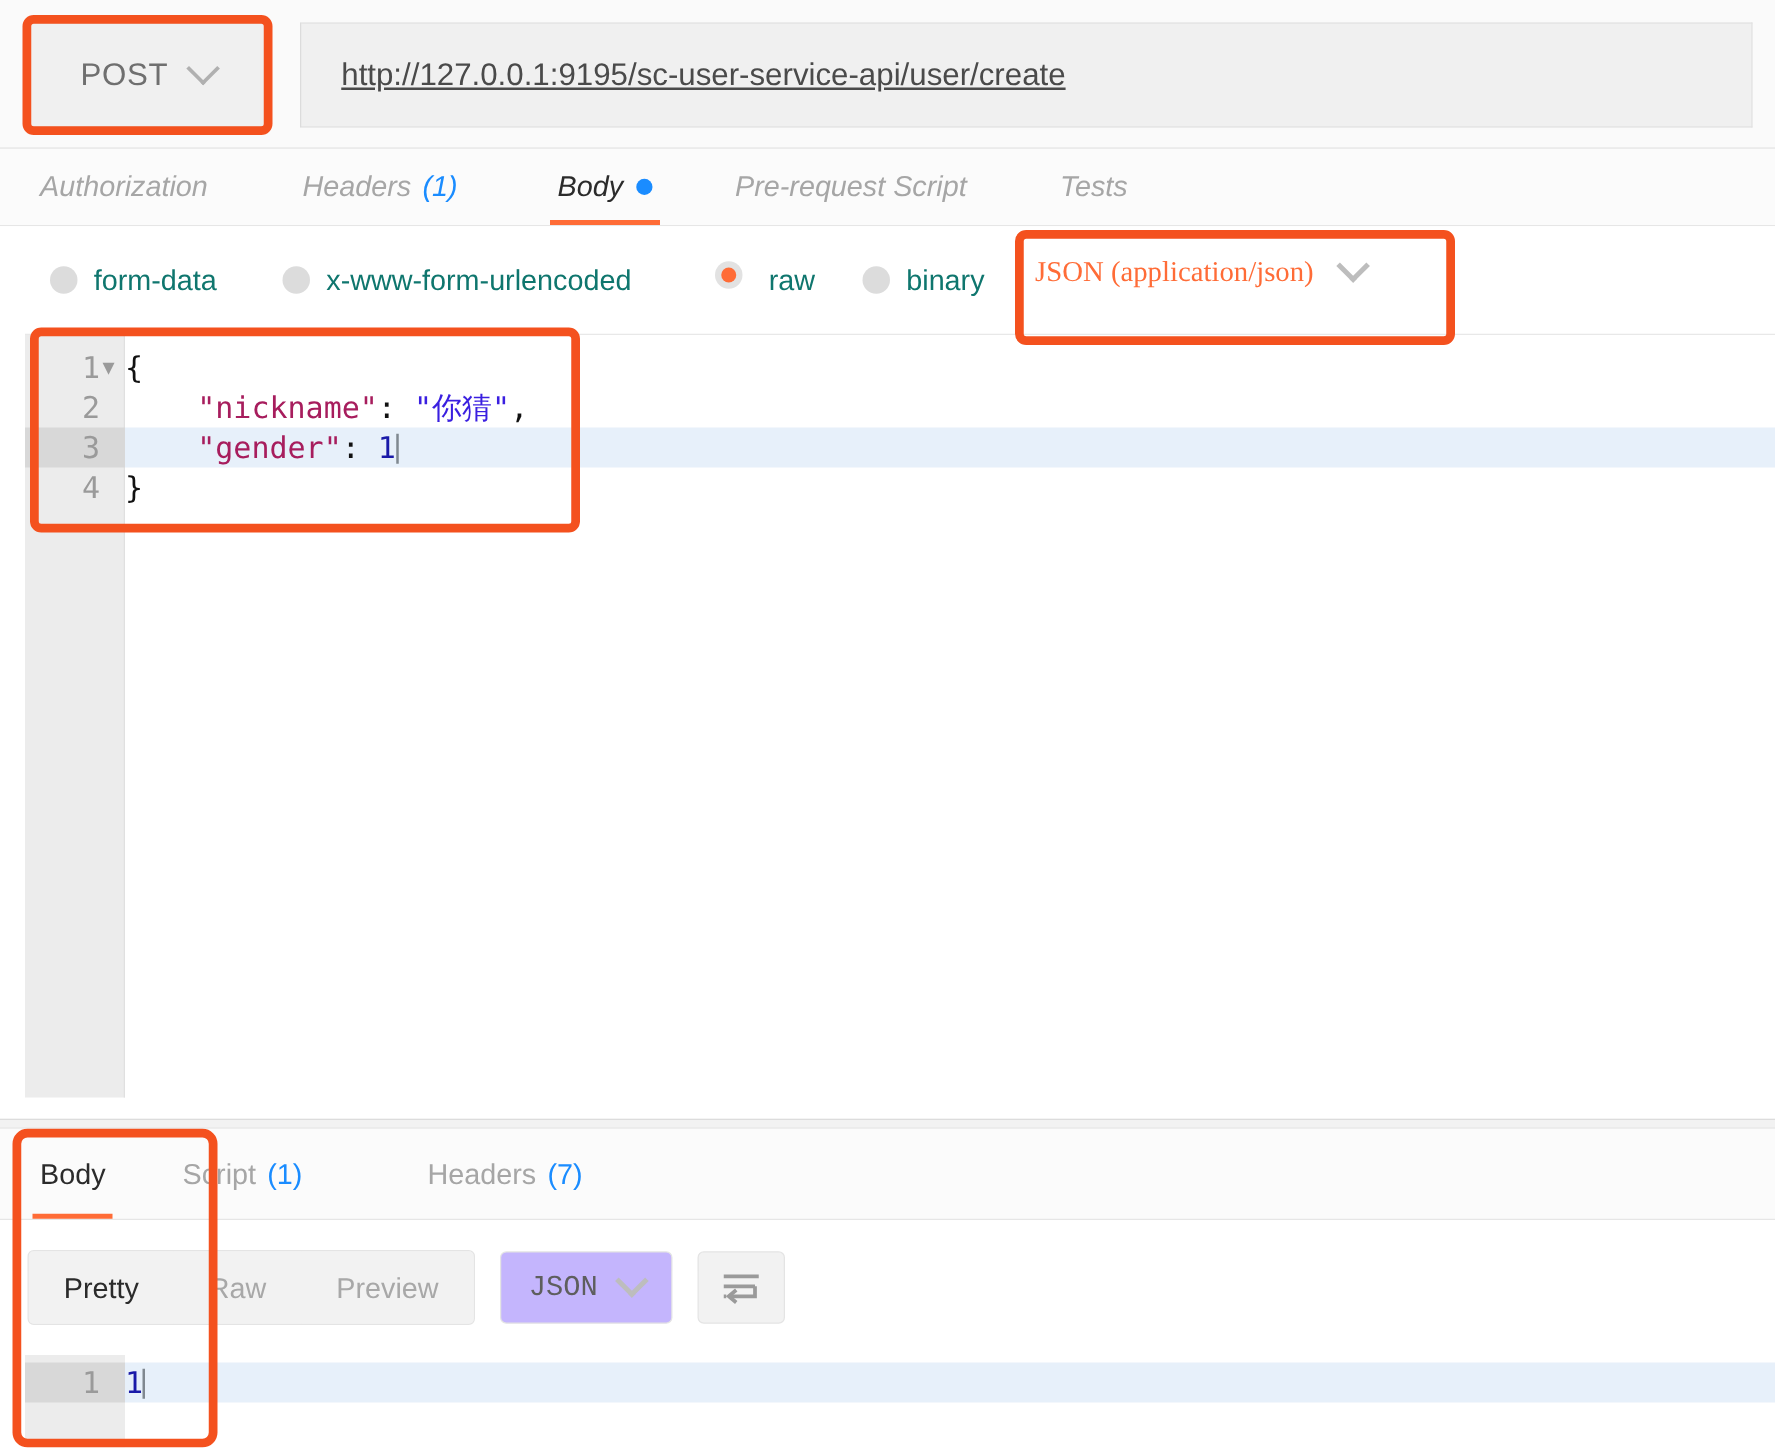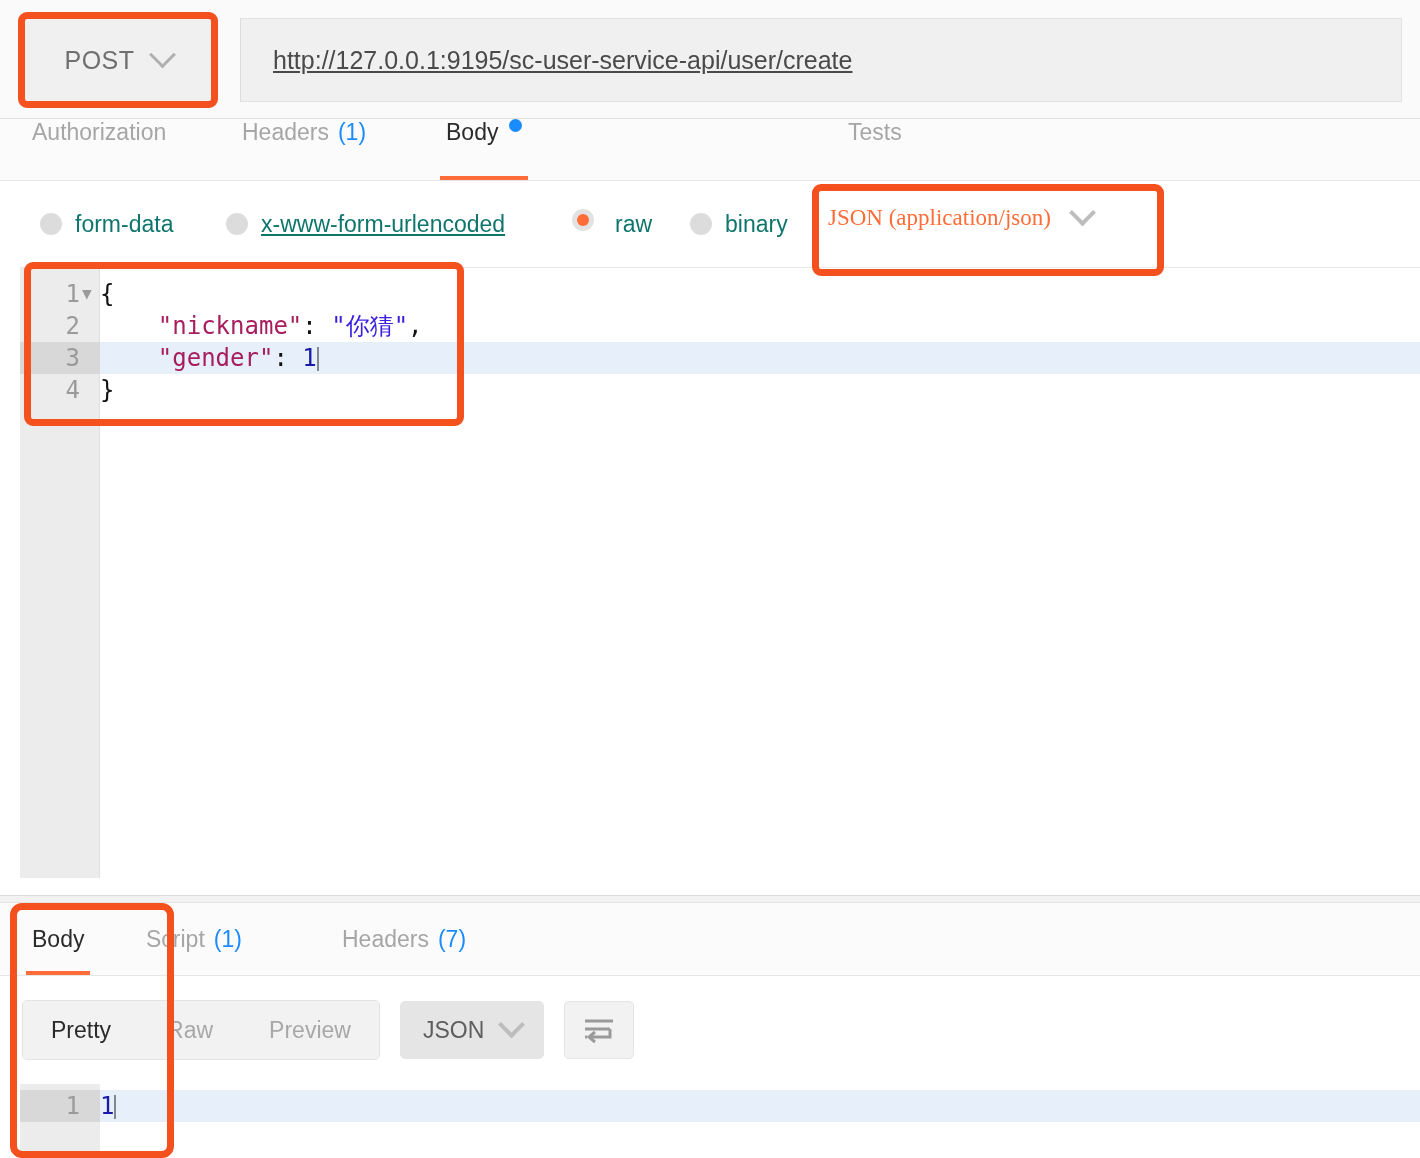--- a/index.html
+++ b/index.html
@@ -76,24 +76,26 @@
     background: #fbfbfb;
     border-bottom: 1px solid #e6e6e6;
     box-sizing: border-box;
     display: flex;
     align-items: flex-start;
   }
   .rtab {
     position: relative;
     height: 61px;
     display: flex;
+    align-items: center;
     font-size: 23px;
     color: #a6a6a6;
     padding: 0 6px;
     white-space: nowrap;
+    font-style: italic;
   }
   .rtab.active { color: #2b2b2b; }
   .rtab.active::after {
     content: "";
     position: absolute;
     left: 0; right: 0; bottom: 0;
     height: 4px;
     background: #ff6c37;
   }
   .tab-count { color: #1a8cff; margin-left: 9px; }
@@ -307,24 +309,25 @@
     background: #f2f2f2;
     white-space: nowrap;
   }
   .fmt-btn.active { color: #2b2b2b; }
   #lang-select {
     display: flex;
     align-items: center;
     gap: 18px;
     height: 58px;
     padding: 0 22px;
-    background: #e5e5e5;
+    background: #c4b5fd;
     border: 1px solid #e4e4e4;
     border-radius: 5px;
     box-sizing: border-box;
+    font-family: Liberation Mono, monospace;
   }
   #lang-label {
     font-size: 23px;
     color: #5e5e5e;
   }
   #wrap-btn {
     width: 70px; height: 58px;
     background: #f2f2f2;
     border: 1px solid #e4e4e4;
     border-radius: 5px;
@@ -386,35 +389,38 @@
       <span>Authorization</span>
     </div>
     <div class="rtab" style="position: absolute; left: 236px;">
       <span>Headers</span>
       <span class="tab-count">(1)</span>
     </div>
     <div class="rtab active" style="position: absolute; left: 440px;">
       <span>Body</span>
       <span class="blue-dot"></span>
     </div>
+    <div class="rtab" style="position: absolute; left: 582px;">
+      <span>Pre-request Script</span>
+    </div>
     <div class="rtab" style="position: absolute; left: 842px;">
       <span>Tests</span>
     </div>
   </div>
 
 <div id="bodytype-row">
   <div id="content-type-select">
     <span id="content-type-label">JSON (application/json)</span>
     <span class="chev-sm"></span>
   </div>
 <div class="radio-item" style="position: absolute; left: 40px;">
       <span class="radio-dot"></span>
       <span>form-data</span>
     </div>
-    <div class="radio-item" style="position: absolute; left: 226px; text-decoration: underline;">
+    <div class="radio-item" style="position: absolute; left: 226px;">
       <span class="radio-dot"></span>
       <span>x-www-form-urlencoded</span>
     </div>
     <div class="radio-item" style="position: absolute; left: 572px;">
       <span class="radio-dot on"></span>
       <span>raw</span>
     </div>
     <div class="radio-item" style="position: absolute; left: 690px;">
       <span class="radio-dot"></span>
       <span>binary</span>

